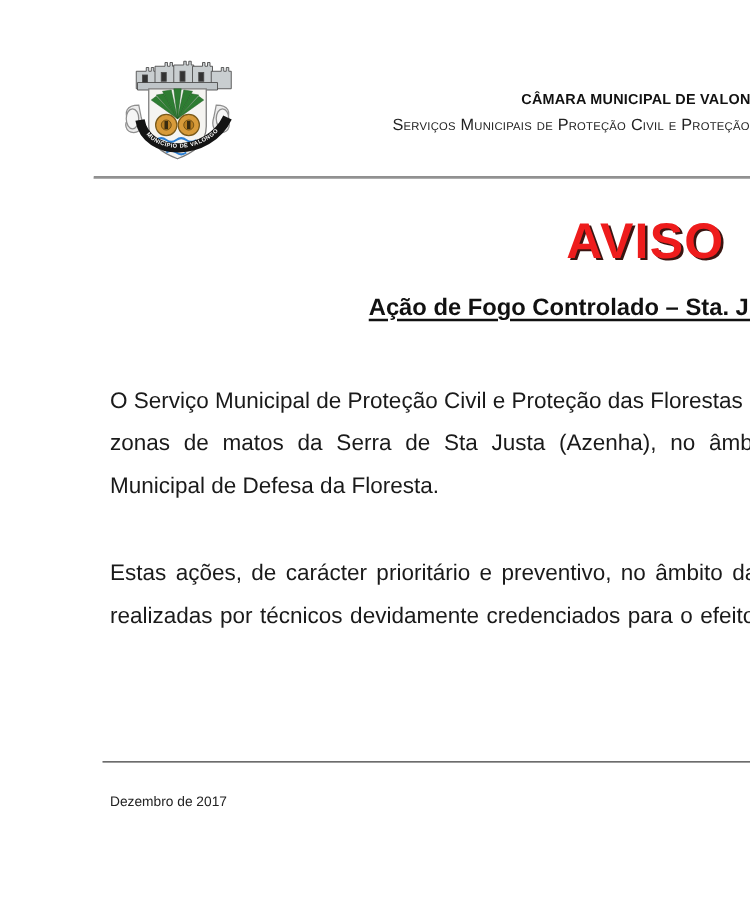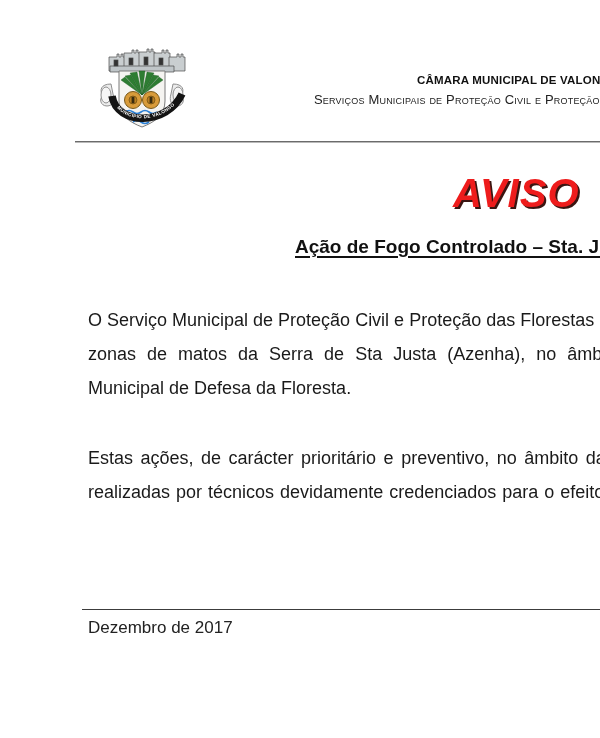--- a/index.html
+++ b/index.html
@@ -57,21 +57,20 @@
   .notice-title {
     position: absolute;
     left: 453px;
     top: 171px;
     font-size: 40px;
     font-weight: bold;
     letter-spacing: 1px;
     color: #ee1c1c;
     text-shadow: 2px 2px 0 #3a1511;
     white-space: nowrap;
-    font-style: italic;
   }
 
   .notice-subtitle {
     position: absolute;
     left: 295px;
     top: 236px;
     font-size: 19px;
     font-weight: bold;
     color: #111111;
     text-decoration: underline;
@@ -99,22 +98,22 @@
     left: 82px;
     top: 609px;
     width: 518px;
     height: 1px;
     background: #3c3c3c;
   }
 
   .doc-date {
     position: absolute;
     left: 88px;
-    top: 618px;
-    font-size: 17px;
+    top: 636px;
+    font-size: 11px;
     color: #222222;
     white-space: nowrap;
   }
 </style>
 </head>
 <body>
 
 <div class="page">
 
   <div class="logo">

